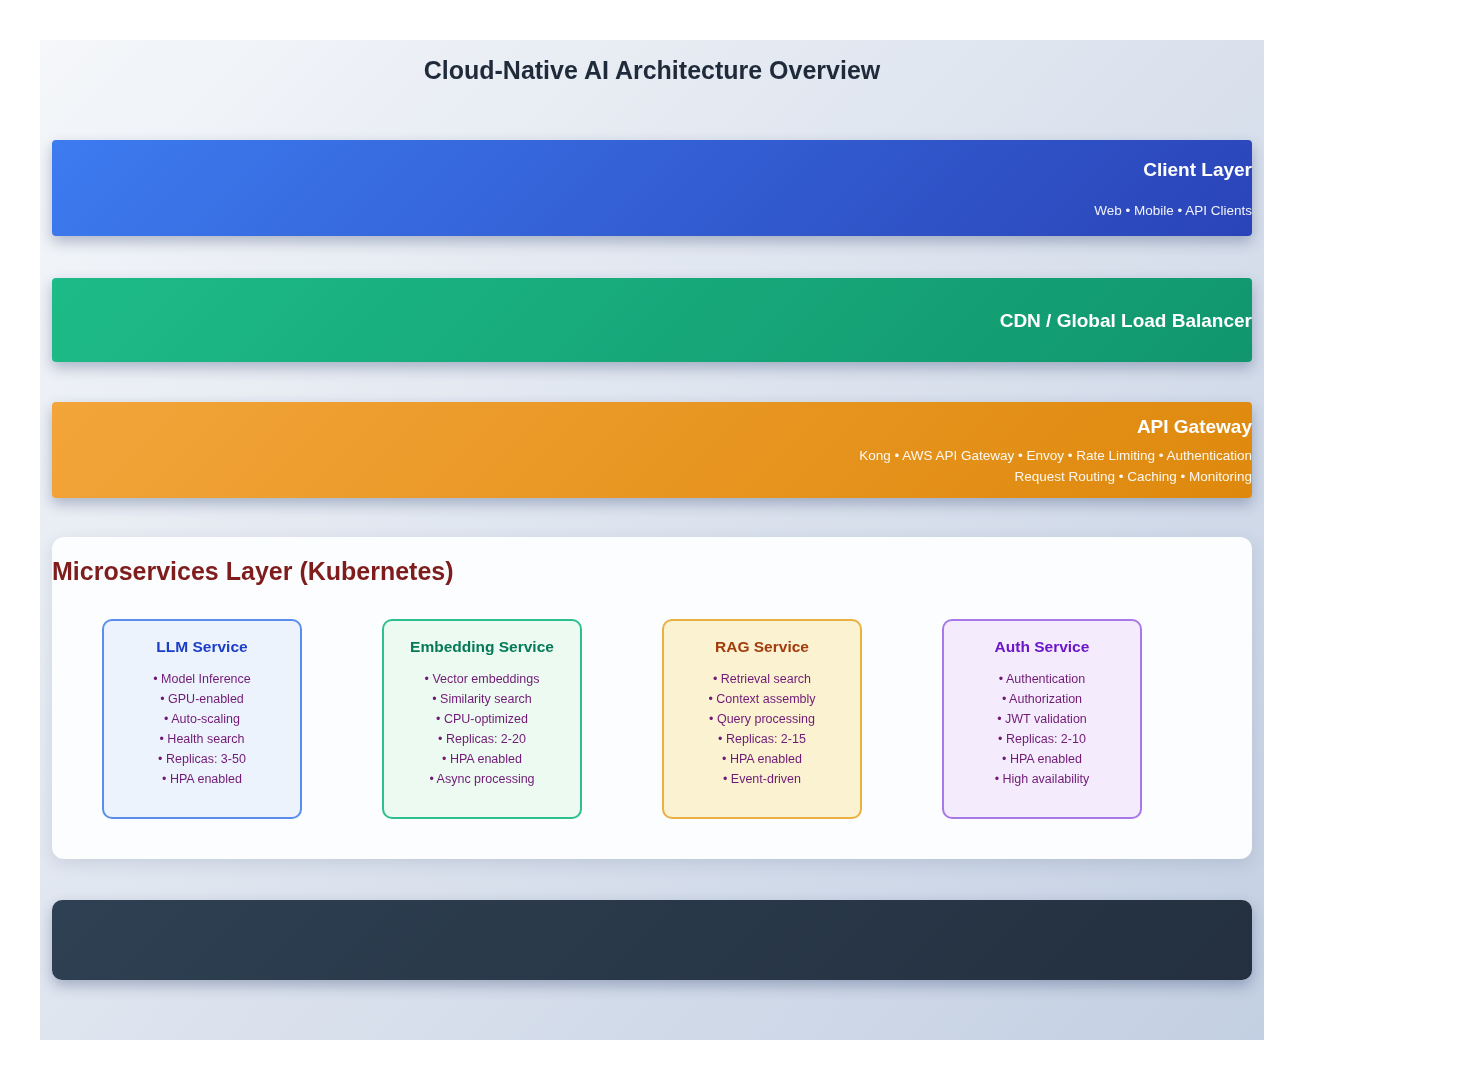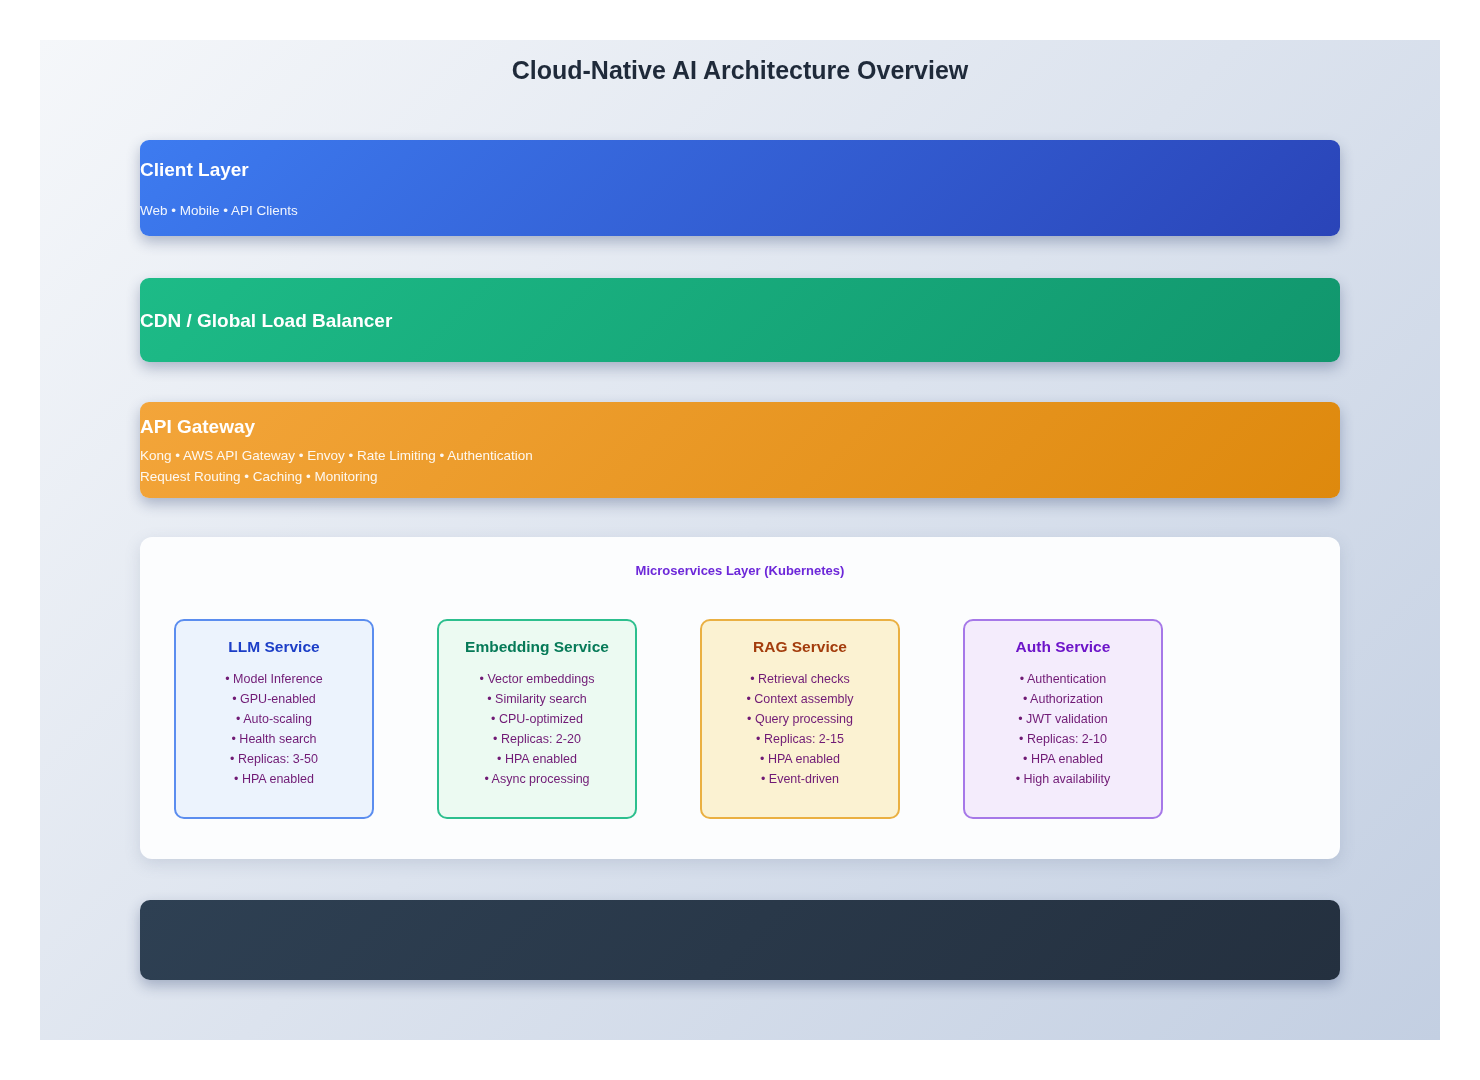--- a/index.html
+++ b/index.html
@@ -8,41 +8,41 @@
     width: 1480px;
     height: 1080px;
     background: #ffffff;
     overflow: hidden;
     font-family: "Liberation Sans", sans-serif;
   }
   .canvas {
     position: absolute;
     left: 40px;
     top: 40px;
-    width: 1400px;
+    width: 1224px;
     height: 1000px;
     background: linear-gradient(135deg, #f5f7fa 0%, #c3cfe2 100%);
     overflow: hidden;
   }
   .page-title {
     margin: 0;
     padding-top: 14px;
     text-align: center;
     font-size: 25px;
     line-height: 32px;
     font-weight: bold;
     color: #1f2a3a;
   }
   .band {
     width: 1200px;
     margin: 0 auto;
-    border-radius: 9px;
+    border-radius: 4px;
     box-shadow: 0 6px 14px rgba(25, 45, 95, 0.30);
     color: #ffffff;
-    text-align: left;
+    text-align: right;
     display: flex;
     flex-direction: column;
     justify-content: center;
     background: linear-gradient(135deg, var(--from), var(--to));
   }
   .band--client  { margin-top: 54px; height: 96px; }
   .band--cdn     { margin-top: 42px; height: 84px; }
   .band--gateway { margin-top: 40px; height: 96px; }
   .band--mesh    { margin-top: 42px; height: 79px; }
   .band-title {
@@ -64,30 +64,29 @@
     height: 322px;
     margin: 39px auto 0;
     background: #fcfdfe;
     border-radius: 12px;
     box-shadow: 0 5px 16px rgba(90, 105, 140, 0.18);
     box-sizing: border-box;
     padding-top: 22px;
   }
   .panel-title {
     margin: 0;
-    text-align: center;
-    font-size: 13px;
+    font-size: 25px;
     line-height: 24px;
     font-weight: bold;
-    color: #6d28d9;
+    color: #7f1d1d;
   }
   .svc-row {
     display: flex;
-    gap: 63px;
-    margin: 36px 0 0 34px;
+    gap: 80px;
+    margin: 36px 0 0 50px;
   }
   .svc {
     box-sizing: border-box;
     width: 200px;
     height: 200px;
     border: 2px solid var(--border);
     background: var(--bg);
     border-radius: 10px;
     text-align: center;
   }
@@ -162,21 +161,21 @@
           <div class="svc-item">• CPU-optimized</div>
           <div class="svc-item">• Replicas: 2-20</div>
           <div class="svc-item">• HPA enabled</div>
           <div class="svc-item">• Async processing</div>
         </div>
       </div>
 
       <div class="svc" style="--border: #eab042; --bg: #fbf2d2; --title: #a33c0c;">
         <h3 class="svc-title">RAG Service</h3>
         <div class="svc-items">
-          <div class="svc-item">• Retrieval checks</div>
+          <div class="svc-item">• Retrieval search</div>
           <div class="svc-item">• Context assembly</div>
           <div class="svc-item">• Query processing</div>
           <div class="svc-item">• Replicas: 2-15</div>
           <div class="svc-item">• HPA enabled</div>
           <div class="svc-item">• Event-driven</div>
         </div>
       </div>
 
       <div class="svc" style="--border: #a678e8; --bg: #f4ecfc; --title: #6d15c9;">
         <h3 class="svc-title">Auth Service</h3>

